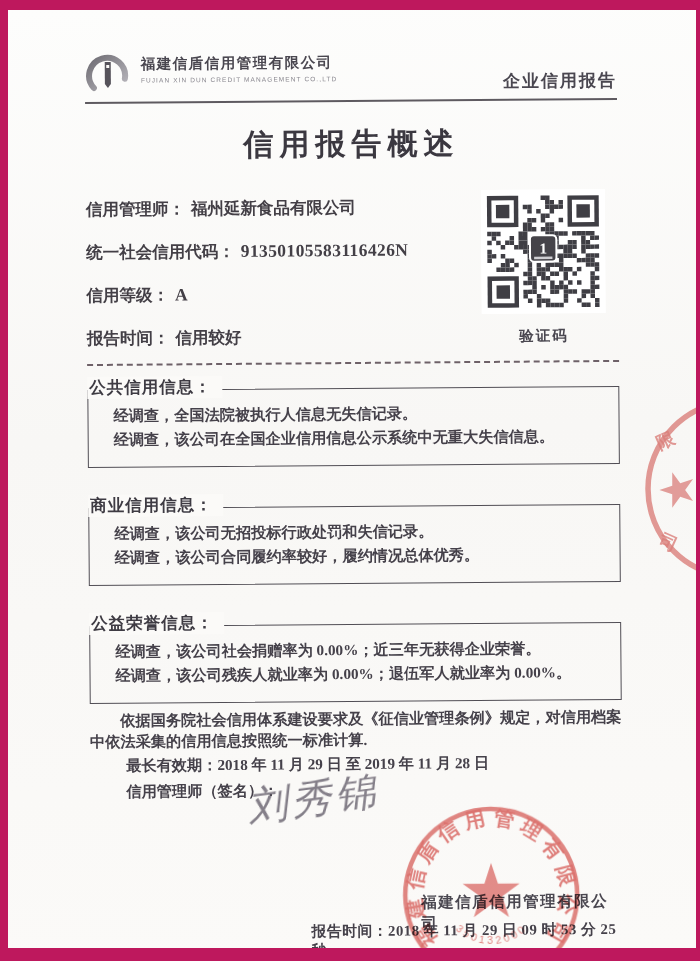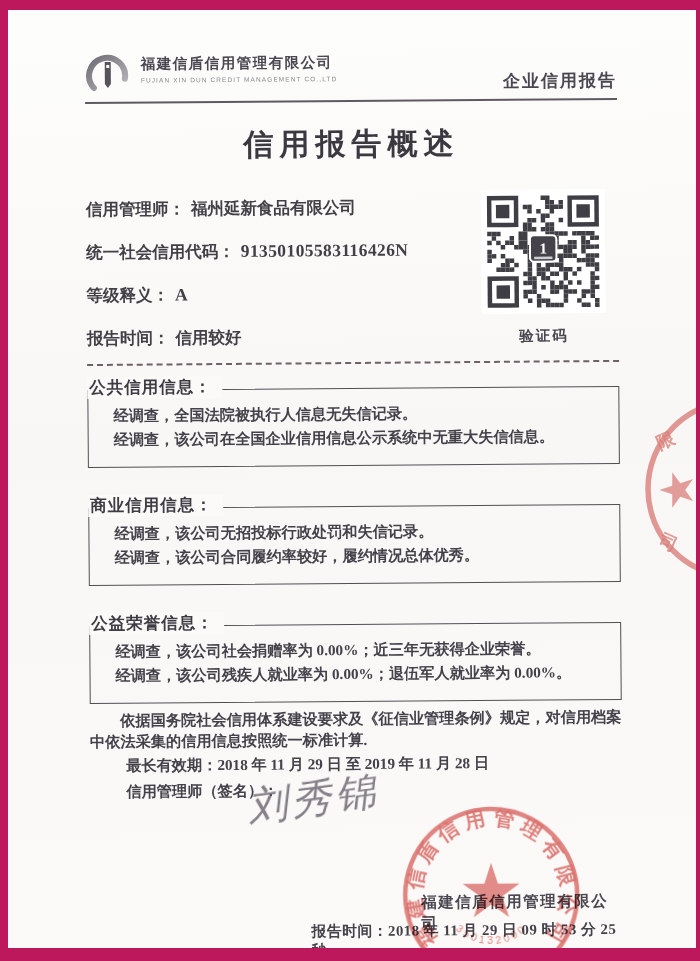--- a/index.html
+++ b/index.html
@@ -101,21 +101,21 @@
 
       <div class="info-row">
         <div class="fields">
           <div class="field-row">
             <span class="field-label">信用管理师：</span><span class="field-value">福州延新食品有限公司</span>
           </div>
           <div class="field-row">
             <span class="field-label">统一社会信用代码：</span><span class="field-value value-code">91350105583116426N</span>
           </div>
           <div class="field-row">
-            <span class="field-label">等级释义：</span><span class="field-value value-code">A</span>
+            <span class="field-label">信用等级：</span><span class="field-value value-code">A</span>
           </div>
           <div class="field-row">
             <span class="field-label">报告时间：</span><span class="field-value">信用较好</span>
           </div>
         </div>
         <div class="qr-col">
           <svg class="qr-svg" width="124" height="124" viewBox="0 0 122 122">
             <rect width="122" height="122" fill="#ffffff"></rect>
             <g fill="#3f3e44">
 

